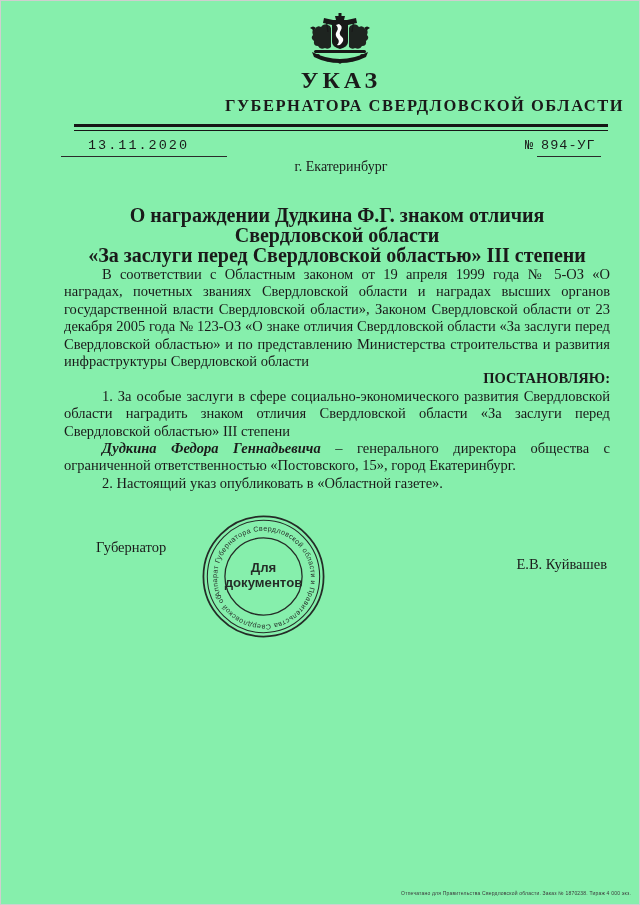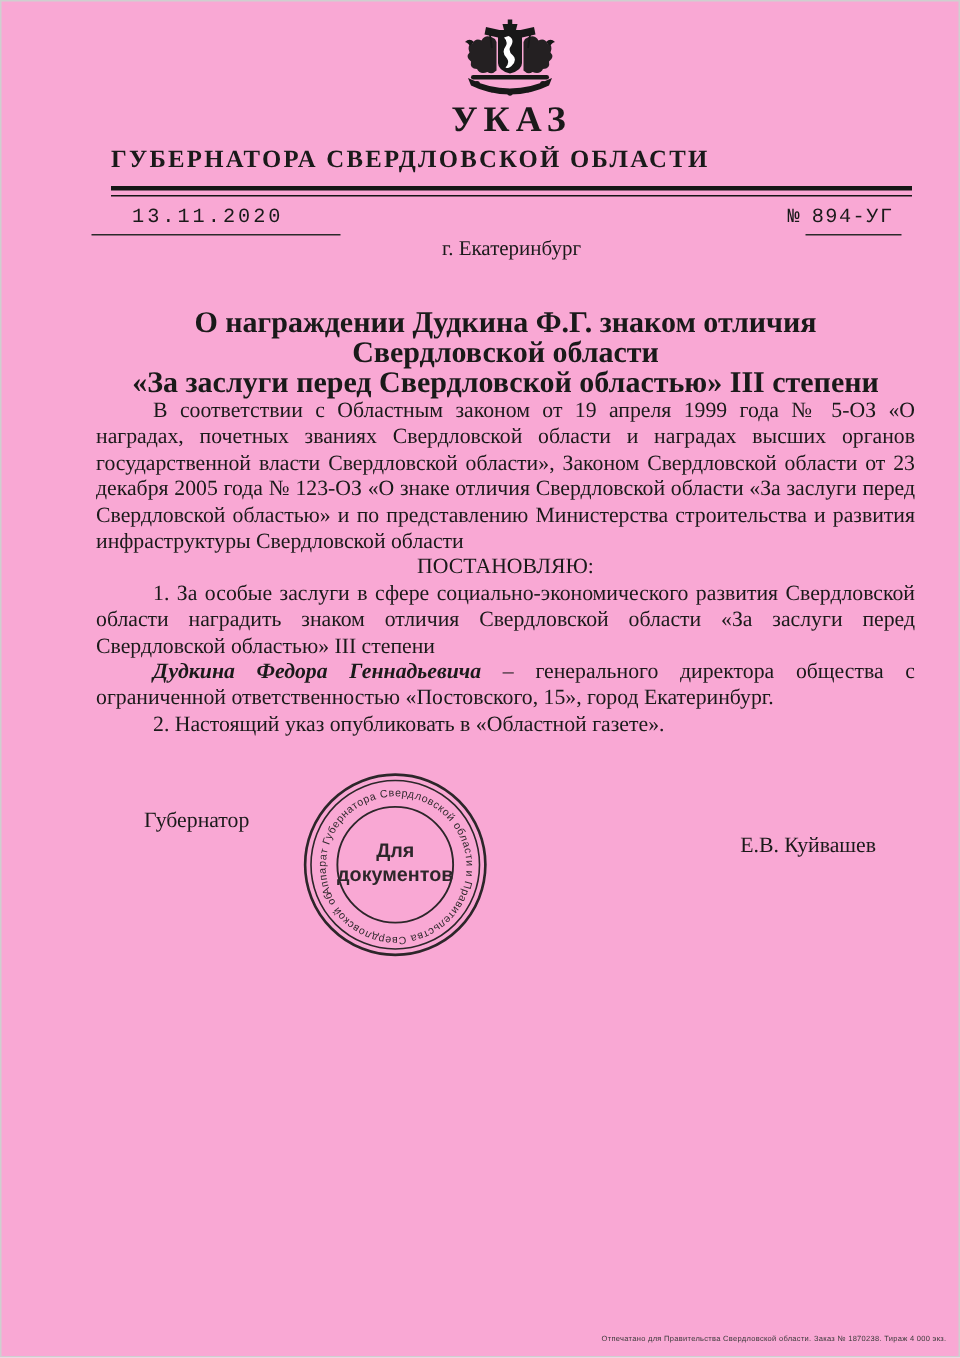--- a/index.html
+++ b/index.html
@@ -1,49 +1,49 @@
 <!DOCTYPE html>
 <html><head>
 <meta charset="utf-8">
 <style>
   html,body{margin:0;padding:0;background:#ffffff;}
   body{width:640px;height:905px;font-family:"Liberation Serif", serif;color:#1a1a1a;}
-  .page{position:relative;width:640px;height:905px;background:#f9a8d4;border:1px solid #cfcfcf;box-sizing:border-box;overflow:hidden;}
+  .page{position:relative;width:640px;height:905px;background:#86efac;border:1px solid #cfcfcf;box-sizing:border-box;overflow:hidden;}
 
   .emblem{position:absolute;top:11px;left:303px;width:72px;height:54px;}
 
   .doc-type{position:absolute;top:66px;left:73px;width:534px;text-align:center;
     font-size:24px;font-weight:bold;letter-spacing:4px;}
-  .authority{position:absolute;top:95px;left:73px;width:534px;text-align:left;
+  .authority{position:absolute;top:95px;left:89px;width:534px;text-align:right;
     font-size:16.5px;font-weight:bold;letter-spacing:1.5px;white-space:nowrap;}
 
   .double-rule{position:absolute;top:123px;left:73px;width:534px;height:3px;
     border-top:3px solid #161616;border-bottom:1.5px solid #161616;}
 
   .meta-date{position:absolute;top:137px;left:60px;width:166px;
     border-bottom:1.2px solid #2a2a2a;padding-bottom:3px;
     font-family:"Liberation Mono", monospace;font-size:13.5px;letter-spacing:2px;}
   .meta-date span{padding-left:27px;}
   .meta-number{position:absolute;top:137px;left:524px;width:76px;display:flex;
     font-family:"Liberation Mono", monospace;font-size:13.5px;}
   .meta-number .no-sign{padding-right:4px;}
   .meta-number .no-value{flex:1;border-bottom:1.2px solid #2a2a2a;padding:0 2px 3px 4px;letter-spacing:1px;white-space:nowrap;}
   .meta-city{position:absolute;top:158px;left:73px;width:534px;text-align:center;font-size:14px;}
 
   .decree-title{position:absolute;top:204px;left:63px;width:546px;text-align:center;
     font-weight:bold;font-size:20px;line-height:20px;}
 
   .content{position:absolute;top:265px;left:63px;width:546px;font-size:14.5px;line-height:17.4px;}
   .content p{margin:0;text-align:justify;text-indent:38px;}
-  .content p.resolve{font-weight:normal;text-indent:0;text-align:center;}
+  .content p.resolve{font-weight:bold;text-indent:0;text-align:right;}
   .content .awardee-name{font-weight:bold;font-style:italic;}
 
   .signature{margin-top:46px;position:relative;height:60px;}
   .sig-post{position:absolute;left:0;top:0;font-size:14.5px;line-height:18.5px;margin-left:32px;}
-  .sig-name{position:absolute;right:26px;top:18px;font-size:14.5px;}
+  .sig-name{position:absolute;right:3px;top:18px;font-size:14.5px;}
 
   .stamp{position:absolute;top:512px;left:199px;width:127px;height:127px;opacity:0.92;}
 
   .footer-print{position:absolute;right:8px;bottom:8px;font-family:"Liberation Sans", sans-serif;
     font-size:5px;color:#3a3a3a;letter-spacing:0.2px;}
 </style>
 </head>
 <body>
 
 <div class="page">

